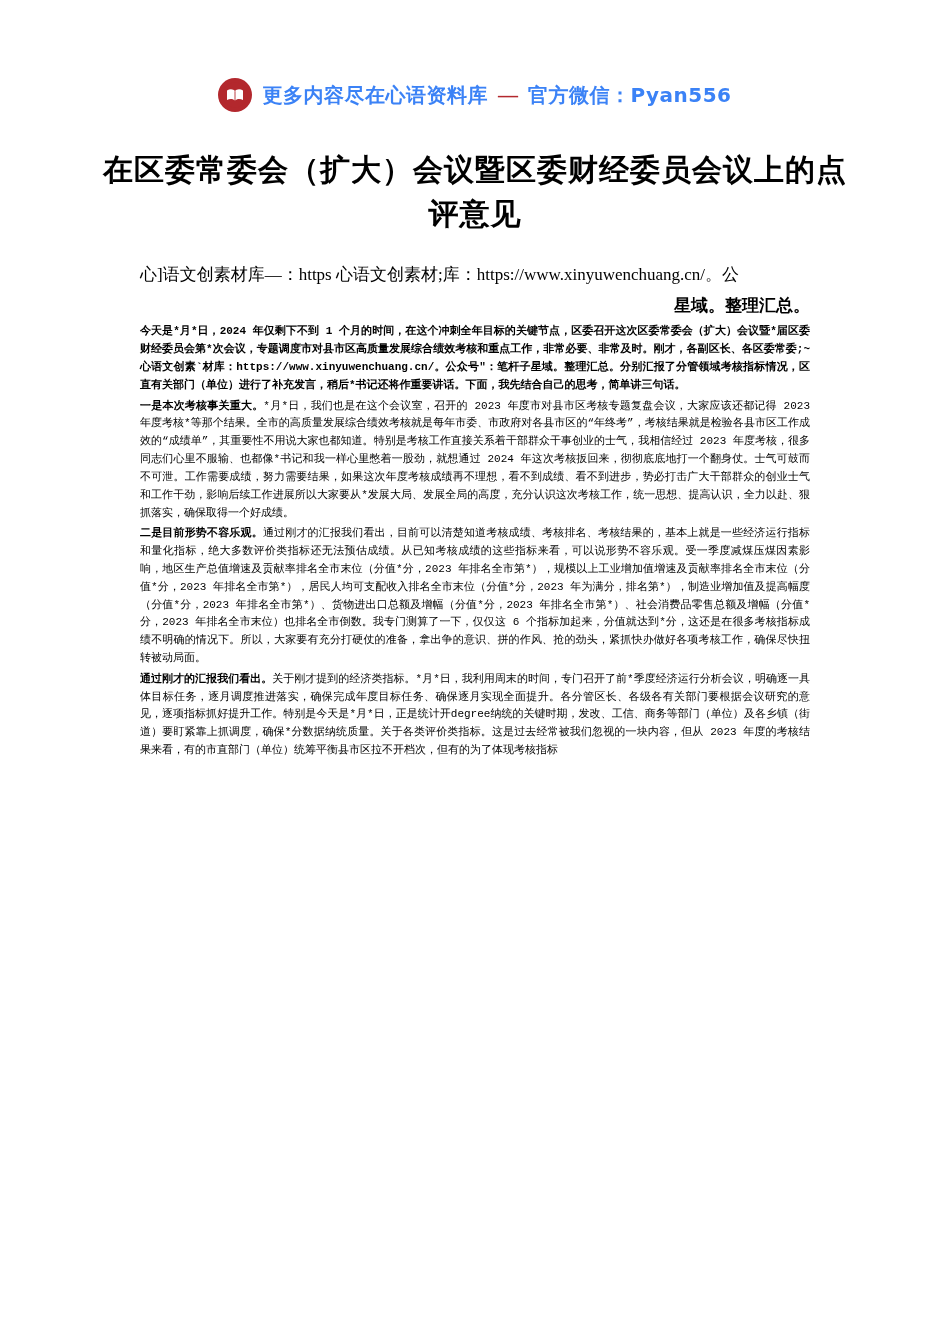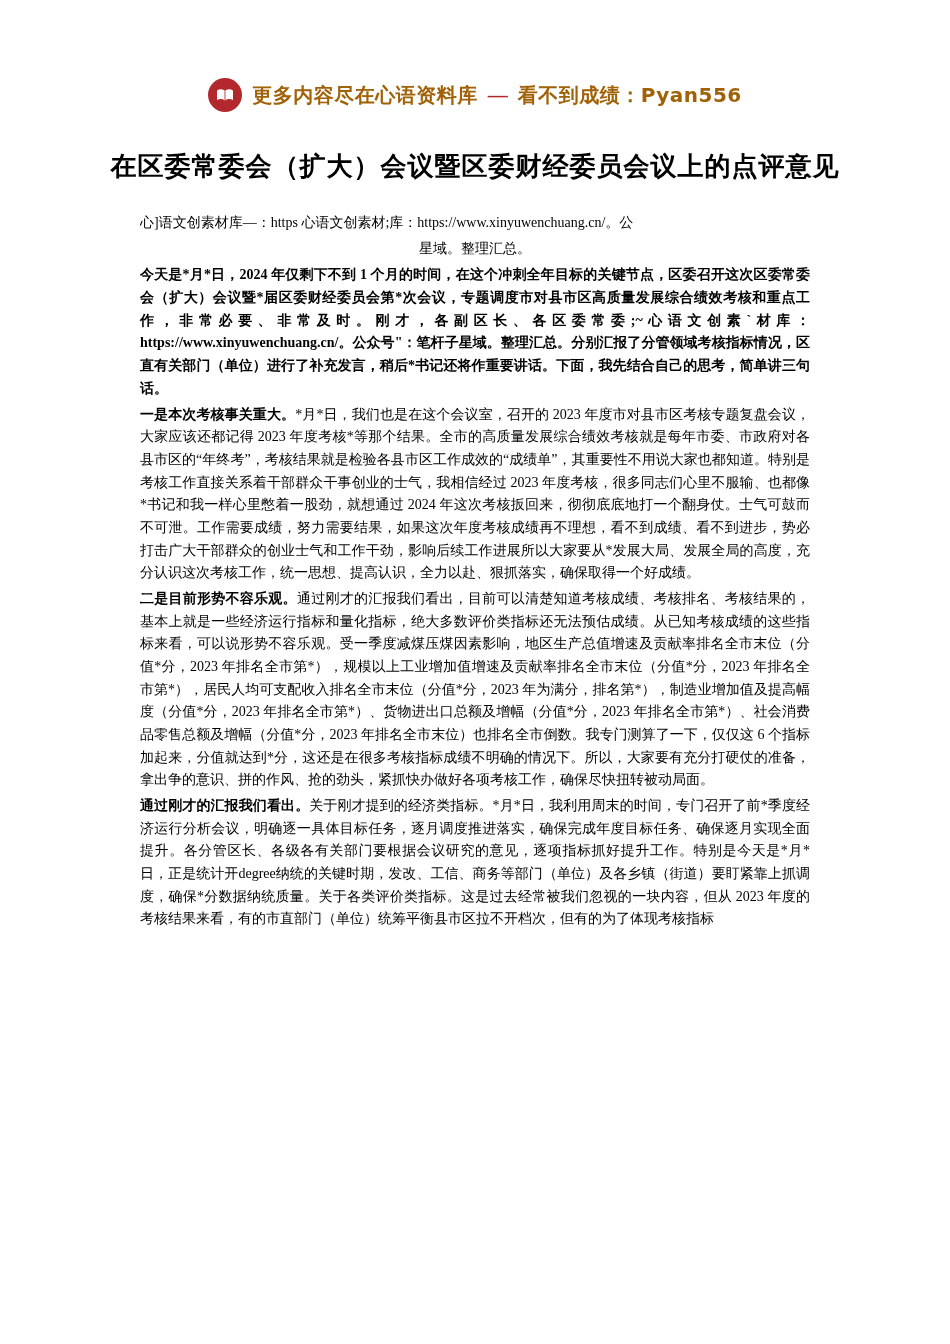--- a/index.html
+++ b/index.html
@@ -44,83 +44,84 @@
     align-items: center;
     justify-content: center;
     position: relative;
     flex: 0 0 auto;
   }
   .banner-logo svg { display: block; }
   .banner-text {
     font-family: "DejaVu Sans", "Liberation Sans", sans-serif;
     font-size: 20px;
     font-weight: bold;
-    color: #a16207;
+    color: #3b82f6;
     letter-spacing: 0.5px;
     white-space: nowrap;
   }
   .banner-sep {
     color: #b3282d;
     font-weight: bold;
     font-size: 20px;
   }
 
   
   .doc-title {
     font-family: "DejaVu Serif", "Liberation Serif", serif;
-    font-size: 26px;
+    font-size: 30px;
     font-weight: bold;
     text-align: center;
     line-height: 1.45;
     margin: 36px 100px 26px 100px;
     letter-spacing: 1px;
   }
 
   
   .content {
     margin: 0 140px 0 140px;
   }
   p.para {
-    font-size: 14px;
+    font-size: 11px;
     line-height: 1.62;
     text-align: justify;
     text-justify: inter-ideograph;
     margin: 0 0 3px 0;
     text-indent: 0;
+    font-family: Liberation Mono, monospace;
   }
   p.para.bold {
     font-weight: bold;
   }
   .lead {
     font-weight: bold;
   }
   .src-note {
-    font-size: 14px;
+    font-size: 17px;
     line-height: 1.6;
     text-align: justify;
     margin: 0 0 4px 0;
   }
-  .src-note.centered { text-align: center; }
+  .src-note.centered { text-align: right; font-weight: bold; }
 </style>
 </head>
 <body>
 
 <div class="page">
 
   <div class="banner banner-top">
     <span class="banner-logo">
       <svg width="26" height="26" viewBox="0 0 26 26" aria-hidden="true">
         <circle cx="13" cy="13" r="12.5" fill="#b3282d"></circle>
         <path d="M5 8.5 C8 6.5, 11.5 7, 13 9.2 C14.5 7, 18 6.5, 21 8.5 L21 18 C18 16.2, 14.6 16.8, 13 18.6 C11.4 16.8, 8 16.2, 5 18 Z" fill="#ffffff"></path>
         <path d="M13 9.2 L13 18.6" stroke="#b3282d" stroke-width="0.9" fill="none"></path>
       </svg>
     </span>
     <span class="banner-text">更多内容尽在心语资料库</span>
     <span class="banner-sep">—</span>
-    <span class="banner-text">看不到成绩：Pyan556</span>
+    <span class="banner-text">官方微信：Pyan556</span>
   </div>
 
   <h1 class="doc-title">在区委常委会（扩大）会议暨区委财经委员会议上的点评意见</h1>
 
   <div class="content">
 
     <p class="src-note">心]语文创素材库—：https 心语文创素材;库：https://www.xinyuwenchuang.cn/。公</p>
     <p class="src-note centered">星域。整理汇总。</p>
 
     <p class="para bold">今天是*月*日，2024 年仅剩下不到 1 个月的时间，在这个冲刺全年目标的关键节点，区委召开这次区委常委会（扩大）会议暨*届区委财经委员会第*次会议，专题调度市对县市区高质量发展综合绩效考核和重点工作，非常必要、非常及时。刚才，各副区长、各区委常委;~心语文创素`材库：https://www.xinyuwenchuang.cn/。公众号"：笔杆子星域。整理汇总。分别汇报了分管领域考核指标情况，区直有关部门（单位）进行了补充发言，稍后*书记还将作重要讲话。下面，我先结合自己的思考，简单讲三句话。</p>

